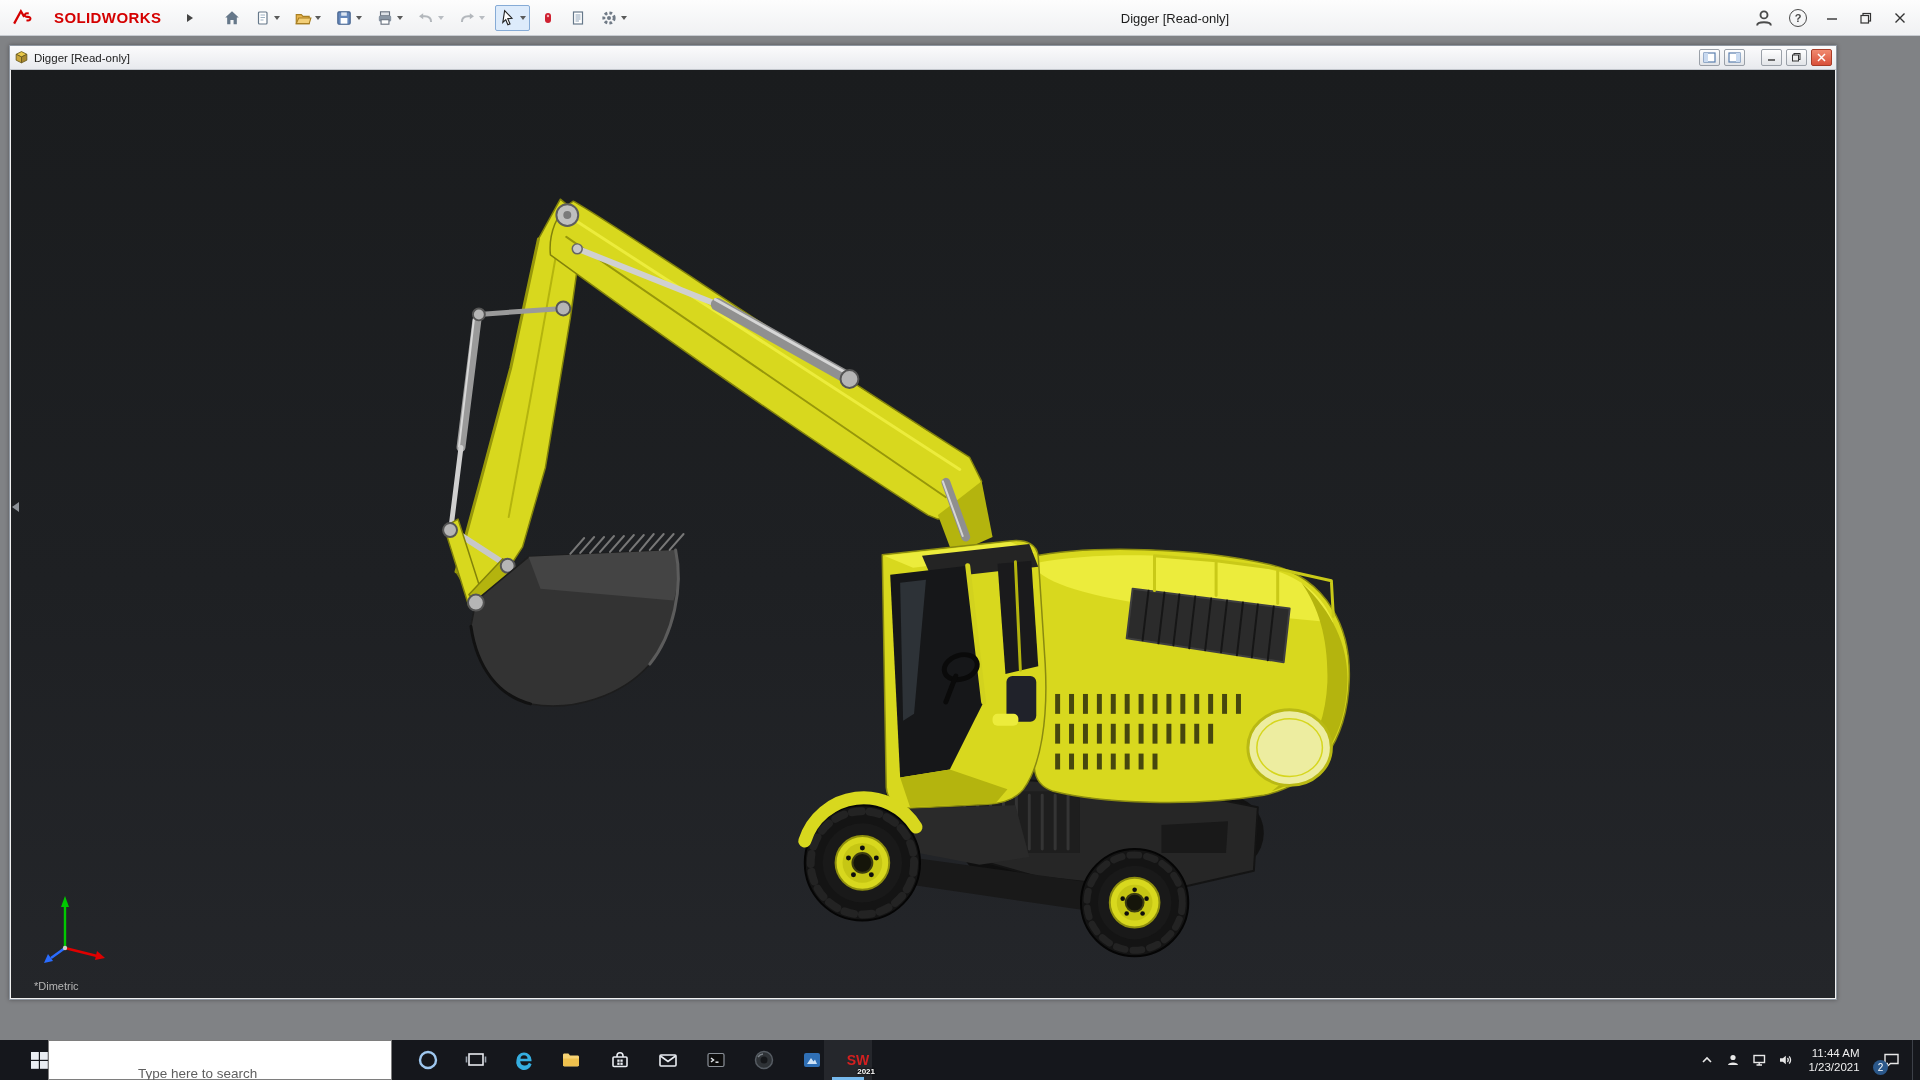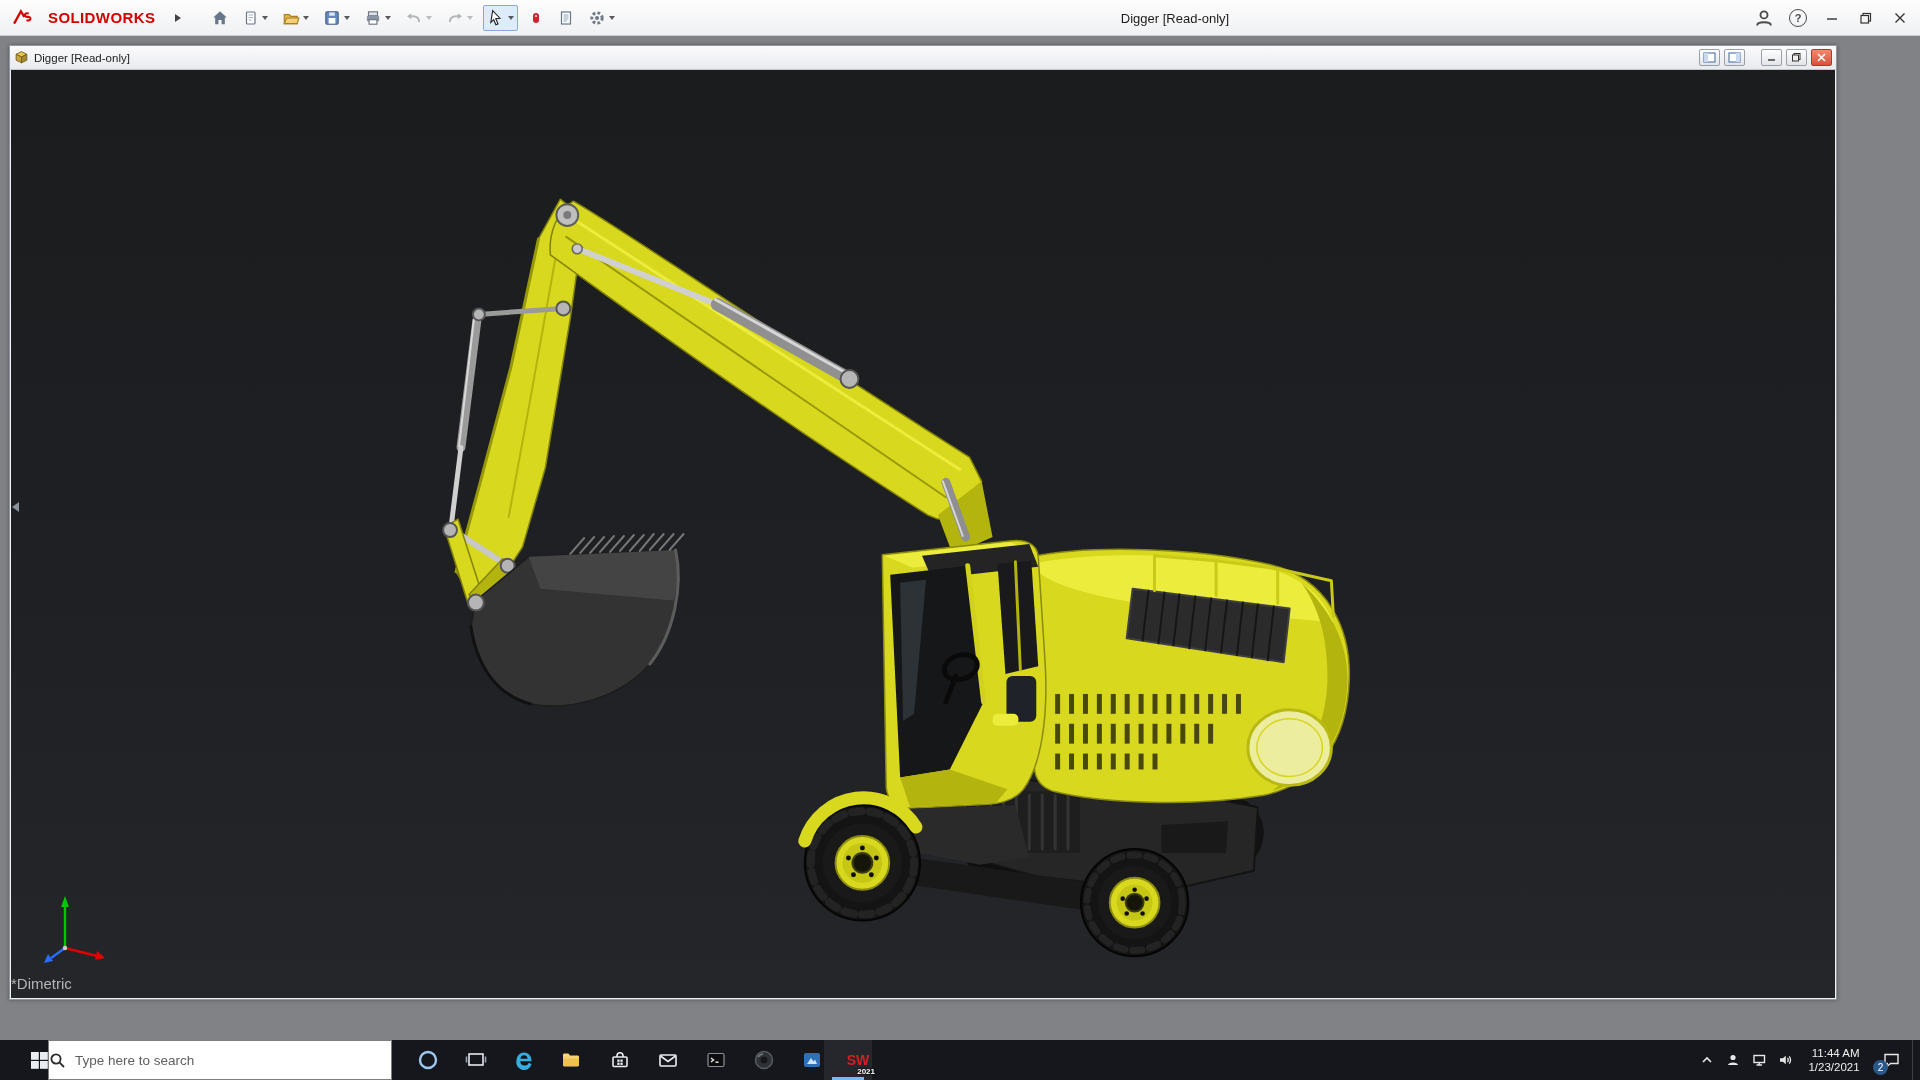--- a/index.html
+++ b/index.html
@@ -1,21 +1,21 @@
 <!DOCTYPE html>
 <html><head>
 <meta charset="utf-8">
 <style>
   *{margin:0;padding:0;box-sizing:border-box;}
   html,body{width:1920px;height:1080px;overflow:hidden;font-family:"Liberation Sans",sans-serif;background:#808285;}
   .app{position:absolute;inset:0;}
 
   
   .titlebar{position:absolute;top:0;left:0;right:0;height:36px;background:linear-gradient(#fdfdfd,#f0f1f3);border-bottom:1px solid #c7cbd1;display:flex;align-items:center;z-index:30;}
-  .brand{display:flex;align-items:center;gap:14px;padding-left:10px;}
+  .brand{display:flex;align-items:center;gap:20px;padding-left:10px;}
   .brand-text{color:#d40000;font-weight:bold;font-size:15px;letter-spacing:.4px;}
   .brand-arrow{width:0;height:0;border-top:4px solid transparent;border-bottom:4px solid transparent;border-left:6px solid #444;margin-left:6px;}
   .toolbar{display:flex;align-items:center;margin-left:26px;gap:6px;}
   .tool{display:flex;align-items:center;height:26px;padding:0 3px;border:1px solid transparent;border-radius:2px;background:transparent;cursor:default;}
   .tool.active{background:#ddebfb;border-color:#86abd6;}
   .caret{width:0;height:0;border-left:3.5px solid transparent;border-right:3.5px solid transparent;border-top:4px solid #5a5a5a;margin-left:3px;}
   .tool.disabled .caret{border-top-color:#b9bdc2;}
   .app-title{position:absolute;left:1095px;width:160px;top:0;height:36px;display:flex;align-items:center;justify-content:center;font-size:13px;color:#1c1c1c;}
   .caption{position:absolute;right:6px;top:0;height:36px;display:flex;align-items:center;gap:6px;}
   .cap-btn{width:28px;height:28px;display:flex;align-items:center;justify-content:center;border:none;background:transparent;cursor:default;}
@@ -25,30 +25,30 @@
   .child{position:absolute;left:9px;top:45px;width:1828px;height:955px;background:#f0f0f0;border:1px solid #8f97a1;box-shadow:0 0 4px rgba(0,0,0,.35);z-index:10;}
   .child-titlebar{height:24px;display:flex;align-items:center;background:linear-gradient(#fbfbfc,#e8eaee);border-bottom:1px solid #c2c6cc;padding:0 4px;}
   .child-title{font-size:11.5px;color:#222;margin-left:5px;flex:0 0 auto;}
   .child-controls{margin-left:auto;display:flex;align-items:center;gap:4px;}
   .cw-btn{width:21px;height:17px;display:flex;align-items:center;justify-content:center;border:1px solid #9aa0a8;background:linear-gradient(#ffffff,#e2e4e8);border-radius:2px;cursor:default;}
   .cw-btn.close{background:linear-gradient(#f08a70,#d9503a);border-color:#a83c28;}
   .cw-gap{width:8px;}
   .viewport{position:absolute;left:1px;right:1px;top:24px;bottom:1px;background:linear-gradient(180deg,#1a1c1e 0%,#1e2023 55%,#24262a 100%);overflow:hidden;}
   .model-svg{position:absolute;inset:0;width:100%;height:100%;}
   .triad{position:absolute;left:20px;bottom:26px;}
-  .view-label{position:absolute;left:0;bottom:6px;color:#b5b5b5;font-size:15px;}
+  .view-label{position:absolute;left:23px;bottom:6px;color:#b5b5b5;font-size:11px;}
   .flyout-arrow{position:absolute;left:2px;top:456px;width:0;height:0;border-top:5px solid transparent;border-bottom:5px solid transparent;border-right:7px solid #8d9298;cursor:default;}
 
   
   .taskbar{position:absolute;left:0;right:0;bottom:0;height:40px;background:#15171c;display:flex;align-items:stretch;z-index:40;color:#e8e8e8;}
   .tb-btn{width:48px;display:flex;align-items:center;justify-content:flex-end;background:transparent;border:none;cursor:default;position:relative;}
   .tb-btn.start{width:48px;}
   .tb-btn.active-app{background:rgba(255,255,255,.07);}
   .active-underline{position:absolute;left:8px;right:8px;bottom:0;height:3px;background:#76b9ed;}
-  .searchbox{width:344px;background:#fff;border:1px solid #7e7e7e;display:flex;align-items:center;gap:9px;}
+  .searchbox{width:344px;background:#fff;border:1px solid #7e7e7e;display:flex;align-items:center;gap:25px;padding-left:13px;flex-direction:column;}
   .searchbox input{border:none;outline:none;flex:1;font-size:13.5px;color:#333;font-family:"Liberation Sans",sans-serif;background:transparent;}
   .searchbox input::placeholder{color:#5f5f5f;opacity:1;}
   .sw-tile{position:relative;width:28px;height:28px;display:flex;align-items:center;justify-content:center;}
   .sw-letters{font-weight:bold;font-size:14px;letter-spacing:0;}
   .sw-letters .s{color:#d42020;}
   .sw-year{position:absolute;right:-3px;bottom:-2px;font-size:8px;font-weight:bold;color:#fff;text-shadow:0 0 2px #000,0 0 2px #000;margin-top:19px;}
   .tray{margin-left:auto;display:flex;align-items:center;}
   .tray-btn{height:40px;display:flex;align-items:center;justify-content:center;background:transparent;border:none;cursor:default;color:#e8e8e8;position:relative;}
   .tray-btn.narrow{width:26px;}
   .clock{width:72px;text-align:right;font-size:11.5px;line-height:14px;color:#eee;cursor:default;}

